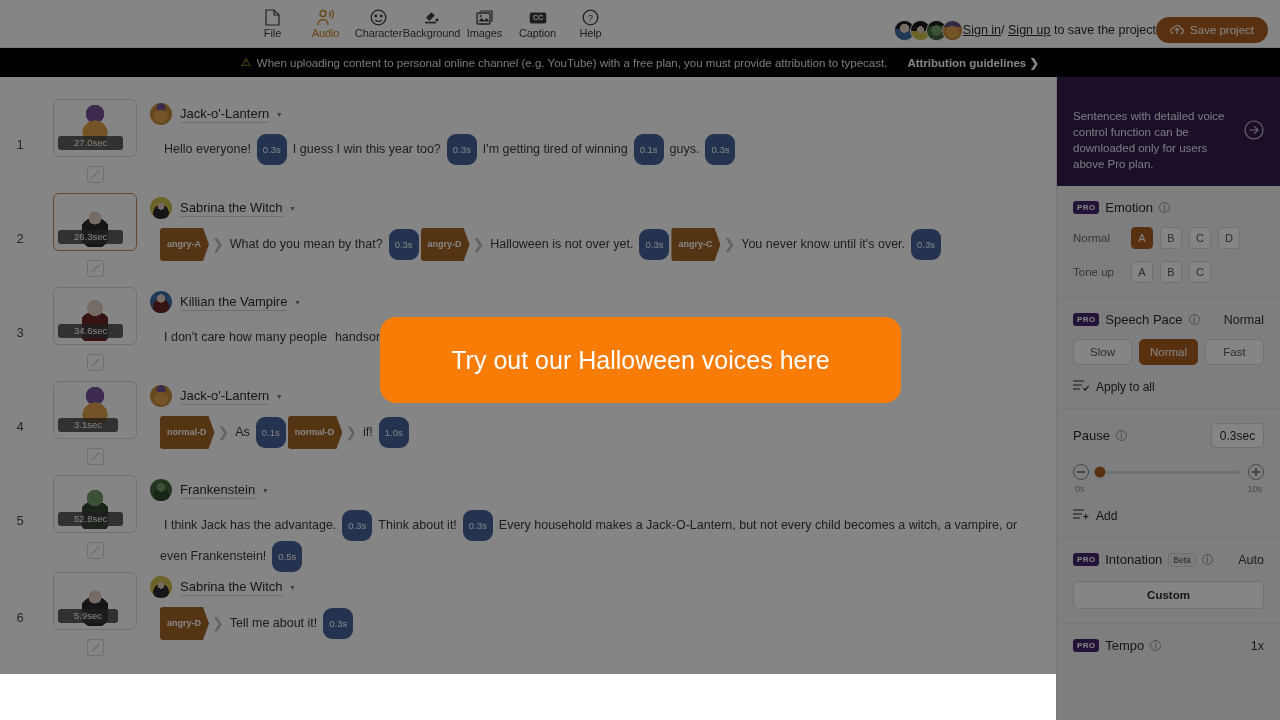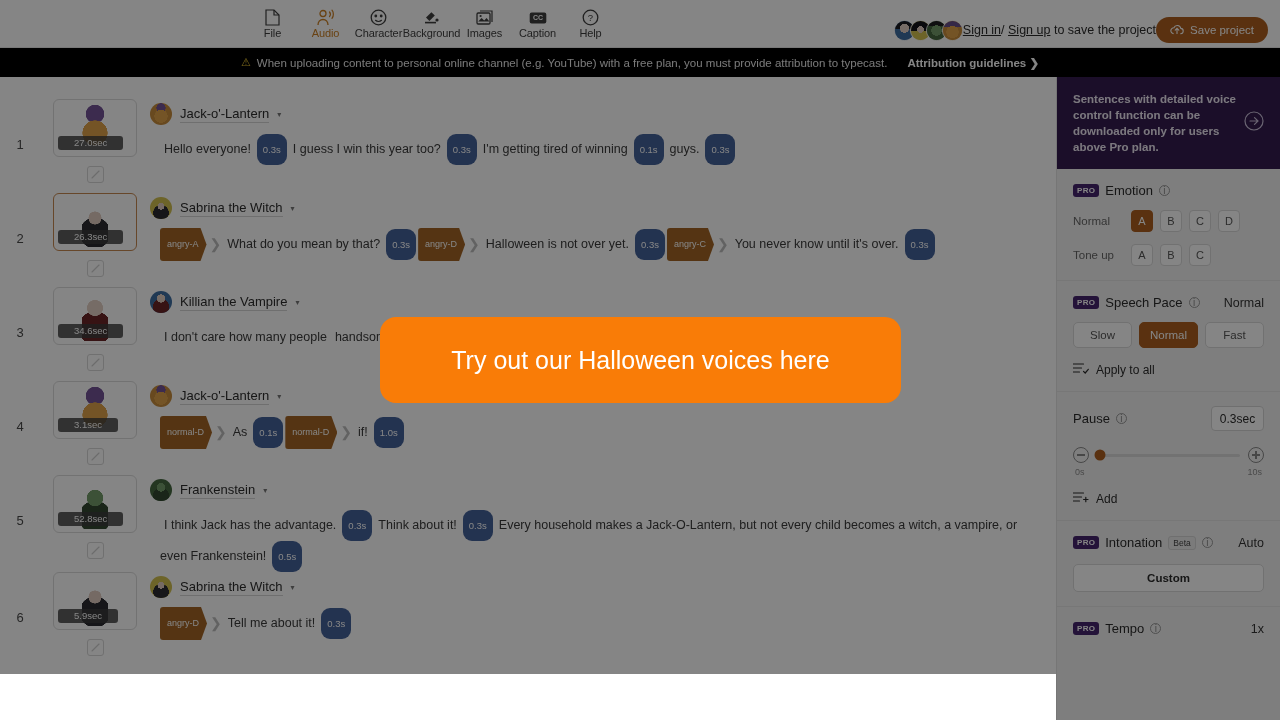--- a/index.html
+++ b/index.html
@@ -83,37 +83,37 @@
     font-size: 13px; color: #2d2d2d; border-bottom: 1px solid #d5d5d5; padding-bottom: 1px; cursor: pointer;
   }
   .caret { font-size: 8px; color: #777; cursor: pointer; }
   .sentence { font-size: 12.5px; color: #3a3a3a; line-height: 27px; padding-left: 10px; }
   .sentence .txt { margin: 0 4px; }
   .pause-chip {
     display: inline-block; background: #3b63ad; color: #fff; font-size: 9.5px;
     padding: 2px 6px; border-radius: 9px; vertical-align: middle; margin: 0 2px; cursor: pointer;
   }
   .emo-chip {
-    display: inline-block; background: #b5620c; color: #fff; font-size: 9px; font-weight: normal;
+    display: inline-block; background: #b5620c; color: #fff; font-size: 9px; font-weight: bold;
     padding: 3px 8px 3px 7px; vertical-align: middle; margin-right: 0px; cursor: pointer;
     clip-path: polygon(0 0, calc(100% - 6px) 0, 100% 50%, calc(100% - 6px) 100%, 0 100%);
     border-radius: 3px 0 0 3px;
   }
   .emo-mark { display: inline-block; color: #bdbdbd; font-size: 14px; vertical-align: middle; margin: 0 2px 0 3px; }
 
   
   .rpanel {
     position: absolute; top: 77px; right: 0; width: 224px; height: 643px;
     background: #f3f3f3; border-left: 1px solid #e2e2e2; overflow: hidden;
   }
   .promo {
     background: #38195c; color: #efe7f7; padding: 14px 16px; display: flex;
     align-items: center; gap: 8px; cursor: pointer;
   }
-  .promo .ptxt { font-size: 11.5px; font-weight: bold; line-height: 16px; }
+  .promo .ptxt { font-size: 11.5px; font-weight: normal; line-height: 16px; margin-top: 17px; }
   .promo .parrow { flex: 0 0 20px; }
   .sect { padding: 14px 16px; border-bottom: 1px solid #e4e4e4; }
   .sect-head { display: flex; align-items: center; gap: 6px; }
   .pro-badge { background: #4b2082; color: #fff; font-size: 8px; font-weight: bold; padding: 2px 4px; border-radius: 3px; letter-spacing: .3px; }
   .sect-title { font-size: 13px; color: #2b2b2b; }
   .info-i { font-size: 10px; color: #888; border: 1px solid #999; border-radius: 50%; width: 11px; height: 11px; display: inline-flex; align-items: center; justify-content: center; line-height: 1; cursor: pointer; }
   .sect-val { margin-left: auto; font-size: 12.5px; color: #333; }
   .opt-row { display: flex; align-items: center; margin-top: 12px; }
   .opt-label { font-size: 11.5px; color: #666; width: 58px; flex: 0 0 58px; }
   .opt-btns { display: flex; gap: 7px; }

